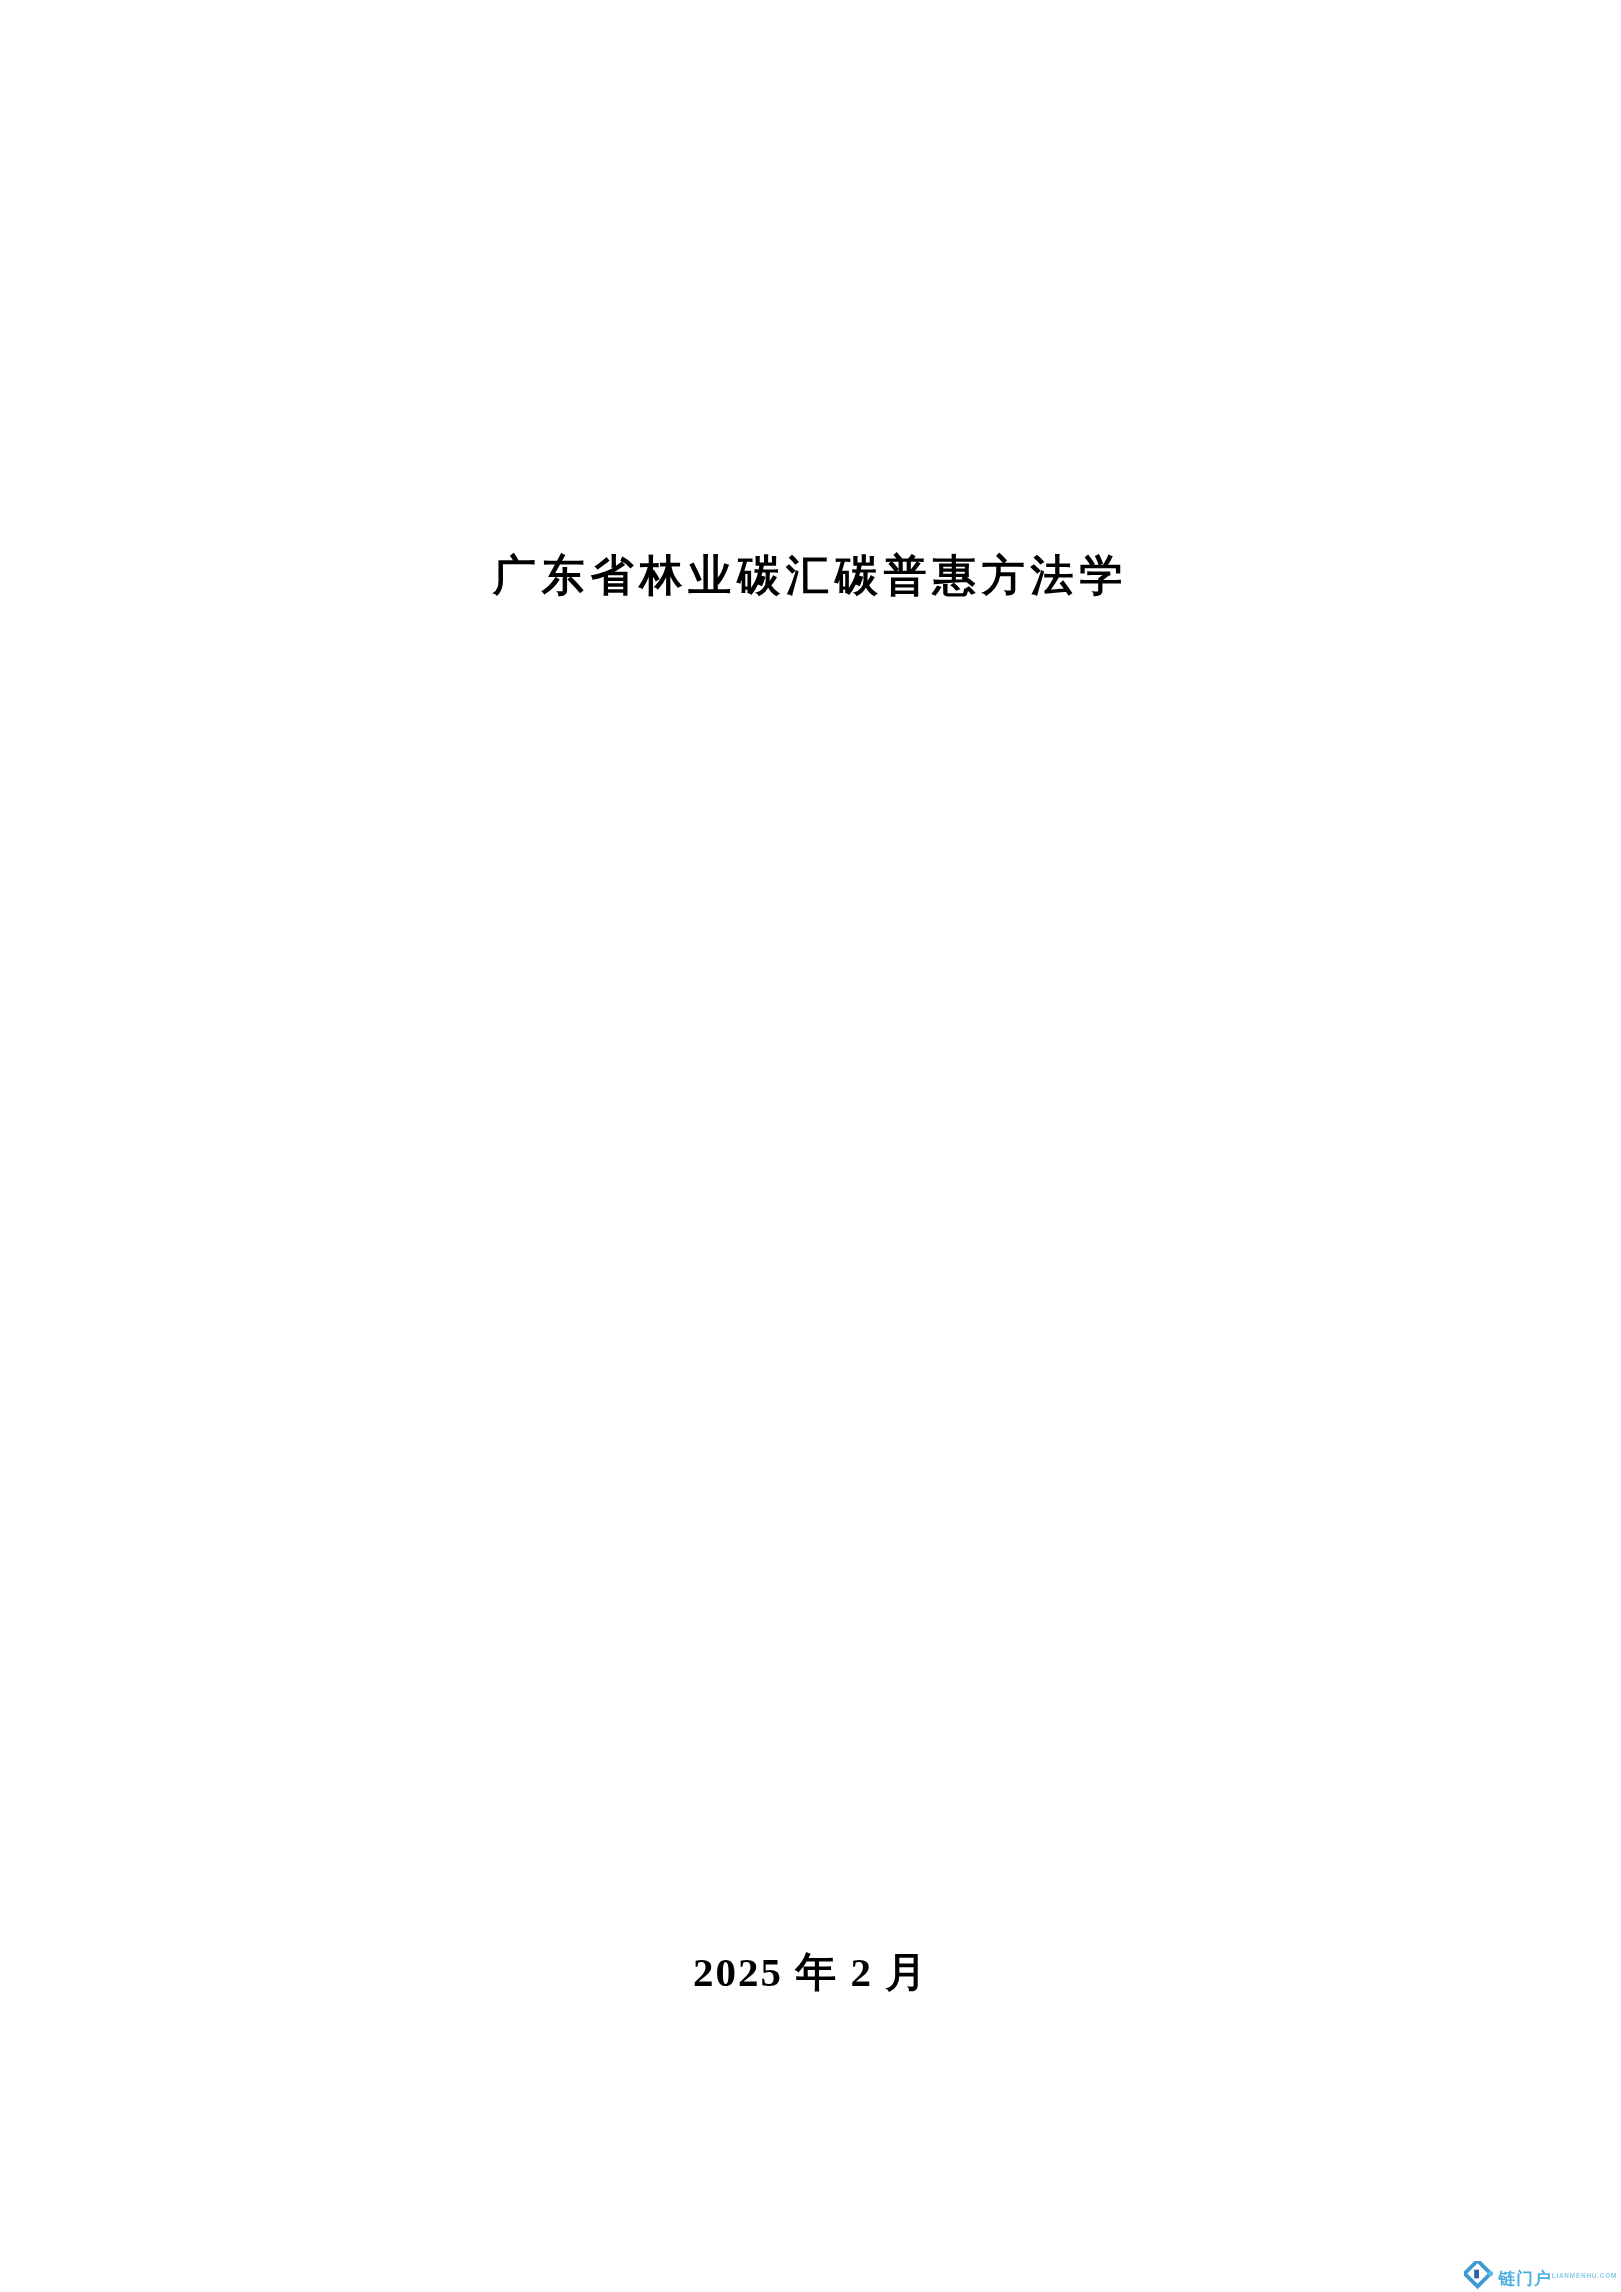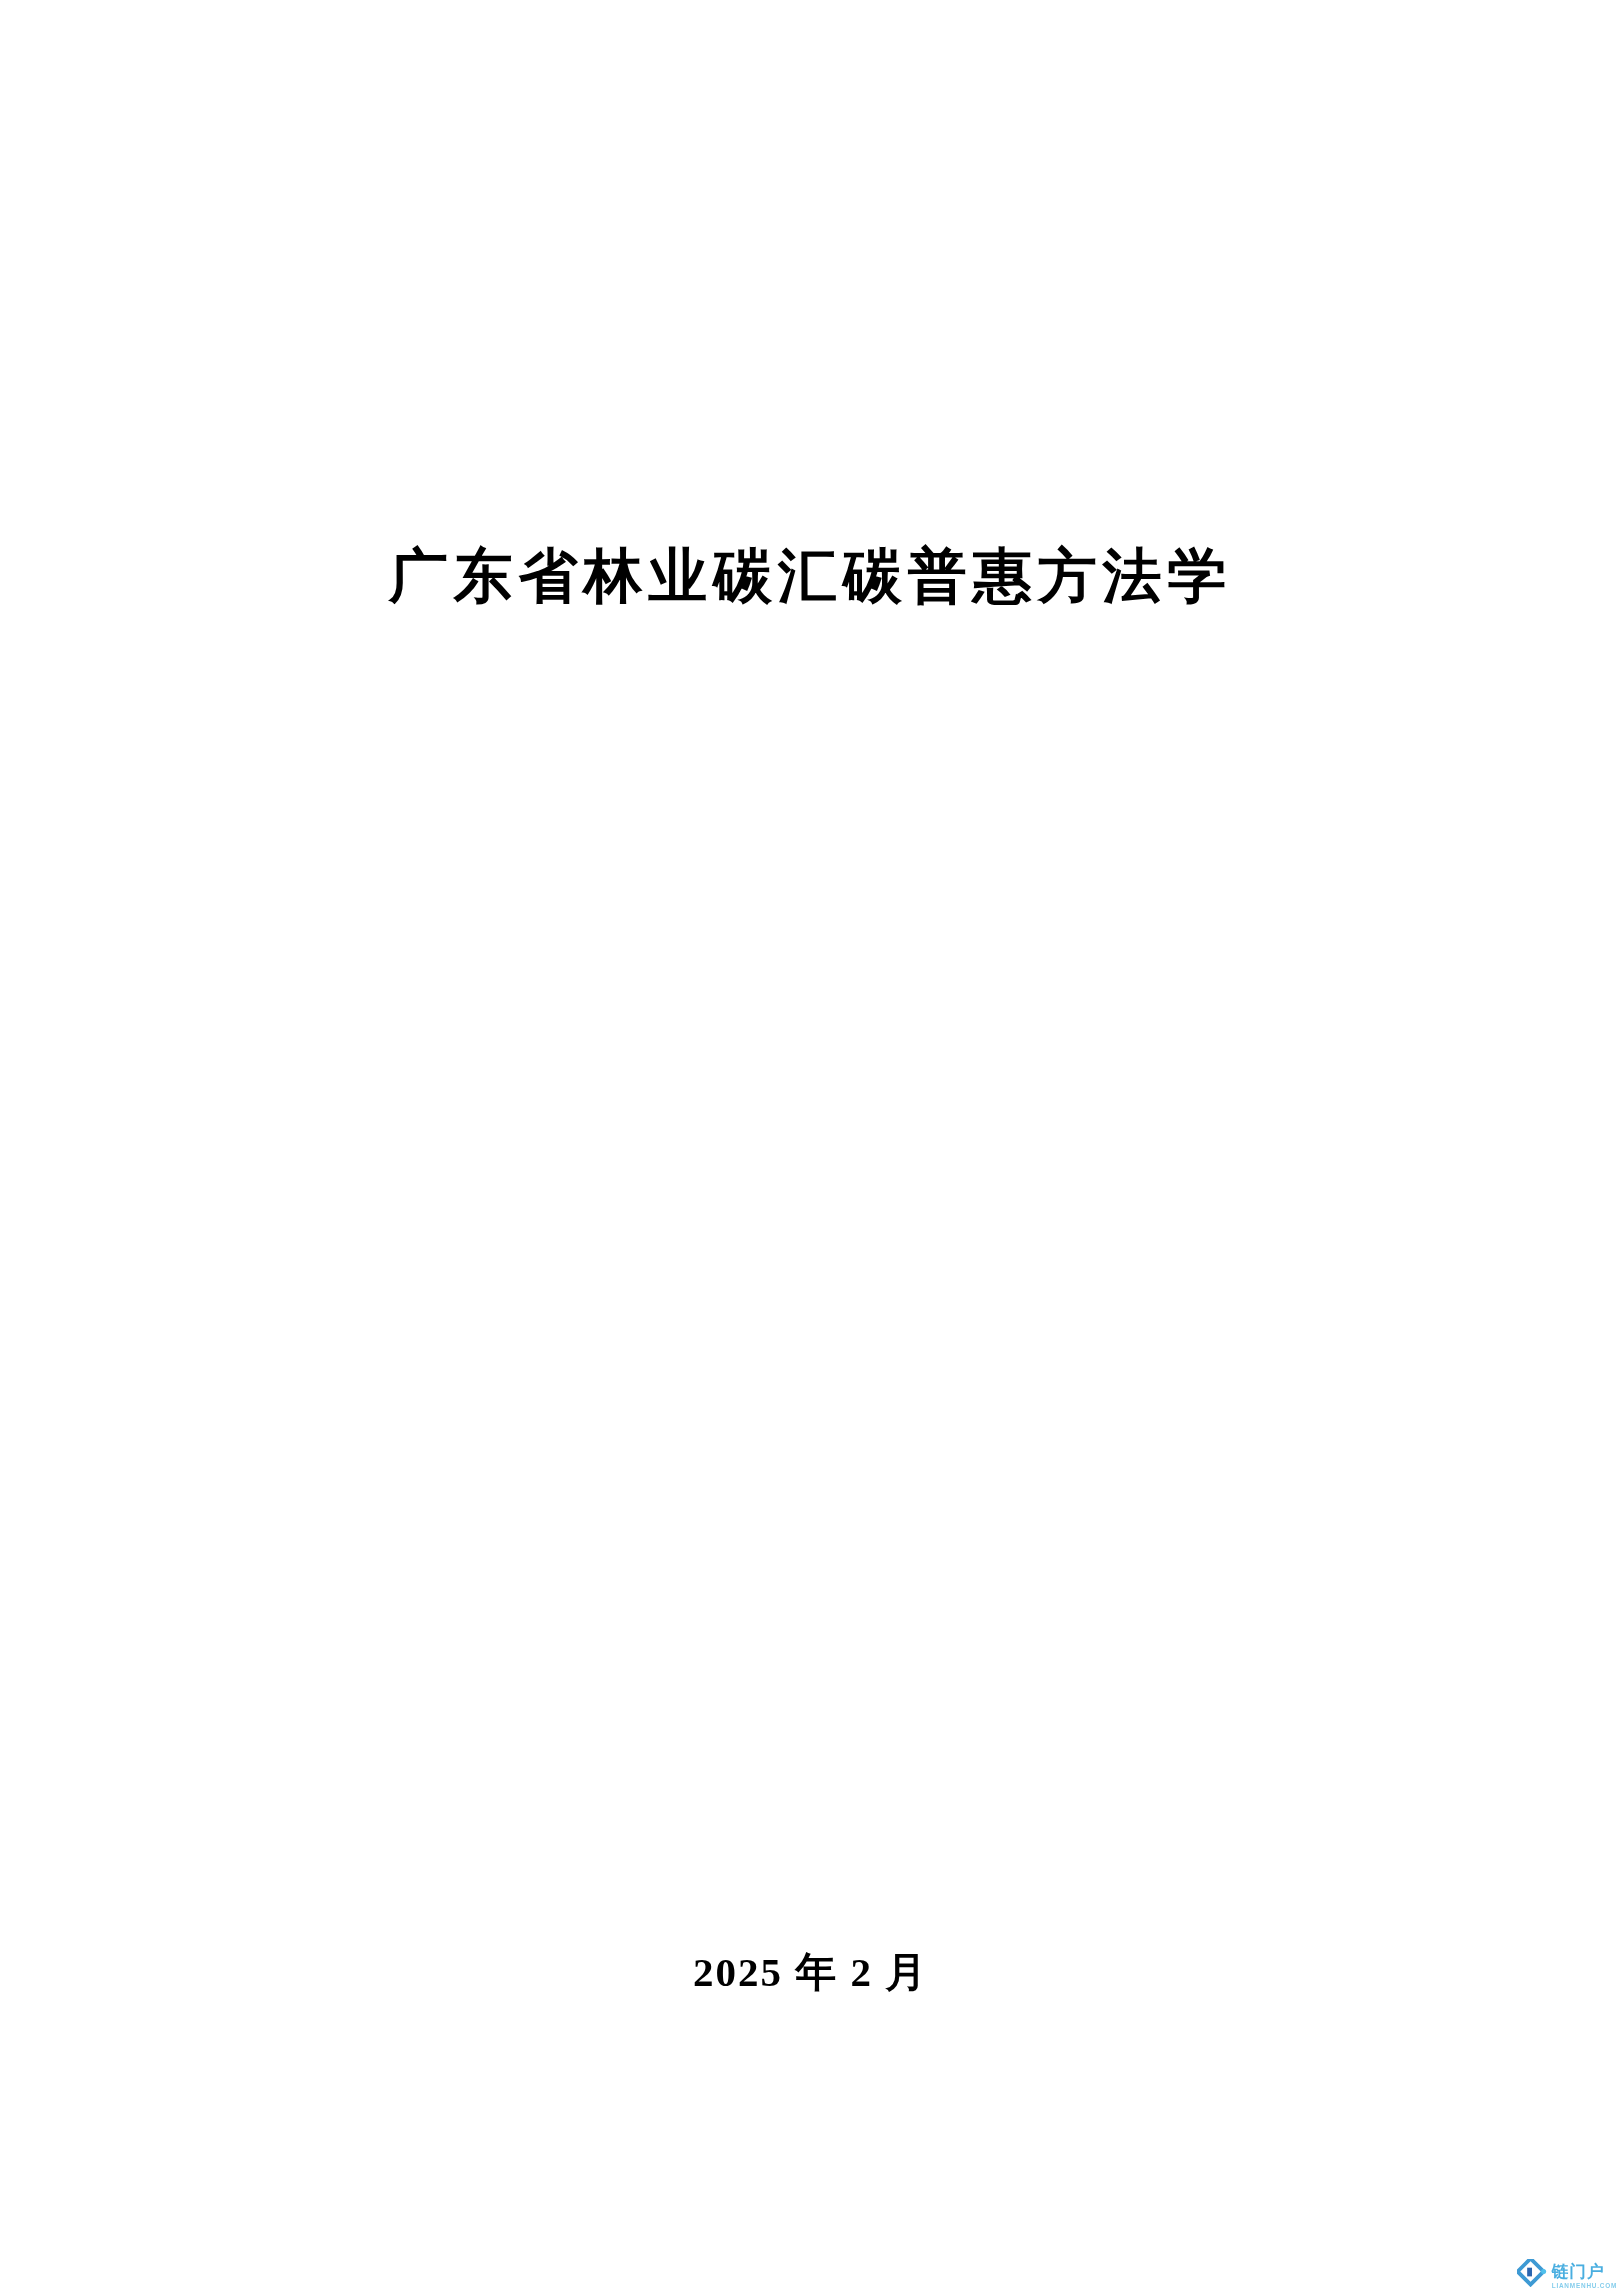--- a/index.html
+++ b/index.html
@@ -18,21 +18,21 @@
   }
   .title-block {
     position: absolute;
     top: 529px;
     left: 0;
     width: 100%;
     text-align: center;
   }
   .title-line {
     margin: 0;
-    font-size: 59px;
+    font-size: 43px;
     font-weight: bold;
     line-height: 94px;
     letter-spacing: 5.9px;
     white-space: pre;
   }
   .doc-number {
     position: absolute;
     top: 792px;
     left: 0;
     width: 100%;
@@ -65,21 +65,20 @@
     gap: 4.9px;
     user-select: none;
   }
   .wm-logo {
     width: 30px;
     height: 28px;
     display: block;
   }
   .wm-text {
     display: flex;
-    flex-direction: column;
     align-items: flex-start;
     line-height: 1;
     font-family: "Liberation Sans", "DejaVu Sans", sans-serif;
     margin-top: 8px;
   }
   .wm-brand {
     font-size: 16.7px;
     font-weight: bold;
     letter-spacing: 1px;
   }

